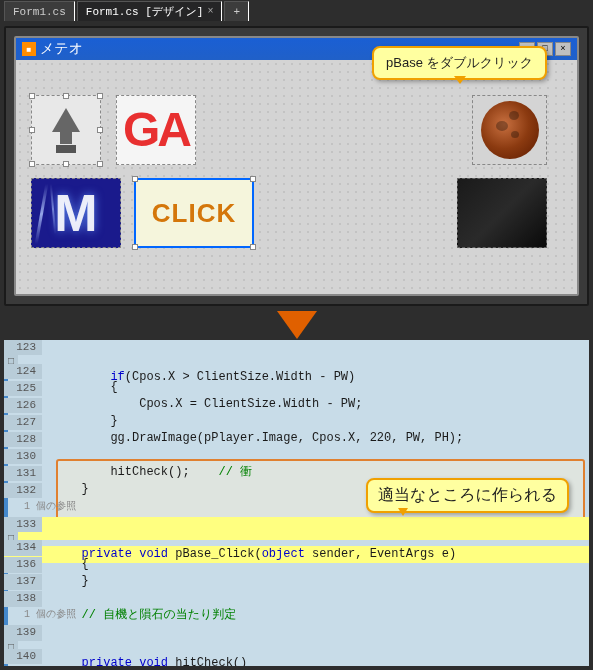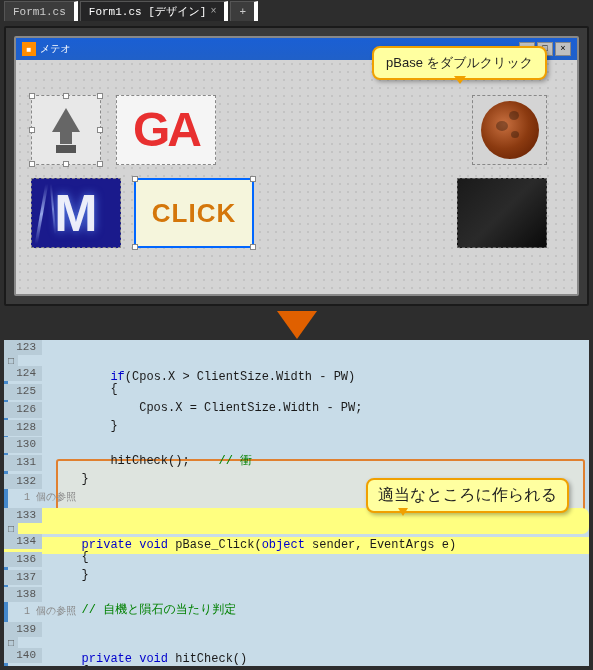--- a/index.html
+++ b/index.html
@@ -32,21 +32,21 @@
     .tab {
       display: flex;
       align-items: center;
       height: 20px;
       padding: 0 8px;
       font-size: 11px;
       color: #ccc;
       background: #3c3c3c;
       border-top: 1px solid #555;
       border-left: 1px solid #555;
-      border-right: 4px solid #ffffff;
+      border-right: 1px solid #ffffff;
       cursor: pointer;
       gap: 4px;
     }
     .tab.active {
       background: #252526;
       color: #fff;
     }
     .tab-close {
       font-size: 10px;
       color: #aaa;
@@ -88,21 +88,21 @@
       width: 14px;
       height: 14px;
       background: #ff8c00;
       display: flex;
       align-items: center;
       justify-content: center;
       font-size: 8px;
       color: white;
     }
     .form-title-text {
-      font-size: 10px;
+      font-size: 14px;
       color: white;
       font-family: 'MS UI Gothic', Arial, sans-serif;
       flex: 1;
     }
     .form-controls {
       display: flex;
       gap: 2px;
     }
     .form-ctrl-btn {
       width: 16px;
@@ -171,21 +171,21 @@
       background: #e8e8e8;
       display: flex;
       align-items: center;
       justify-content: center;
     }
 
     .widget-ga {
       position: absolute;
       top: 35px;
       left: 100px;
-      width: 100px;
+      width: 80px;
       height: 70px;
       border: 1px dashed #888;
       background: #f5f5f5;
       display: flex;
       align-items: center;
       justify-content: center;
     }
     .ga-text {
       font-size: 48px;
       font-weight: bold;
@@ -414,21 +414,20 @@
       left: 0;
       top: 0;
       bottom: 0;
       width: 4px;
       background: #4488cc;
     }
 
     
     .exec-line {
       background: #ffff80 !important;
-      border-radius: 7px;
     }
   </style>
 </head>
 <body>
 
 <div class="outer-container">
 
   <div class="tab-bar">
     <div class="tab">
       <span>Form1.cs</span>
@@ -540,20 +539,25 @@
         <span class="line-expand"></span>
         <span class="line-content">                Cpos.X = ClientSize.Width - PW;</span>
       </div>
 
       <div class="code-line">
         <span class="line-num">126</span>
         <span class="line-expand"></span>
         <span class="line-content">            }</span>
       </div>
 
+      <div class="code-line">
+        <span class="line-num">127</span>
+        <span class="line-expand"></span>
+        <span class="line-content">            gg.DrawImage(pPlayer.Image, Cpos.X, 220, PW, PH);</span>
+      </div>
 
       <div class="code-line">
         <span class="line-num">128</span>
         <span class="line-expand"></span>
         <span class="line-content"></span>
       </div>
 
 
       <div class="code-line">
         <span class="line-num">130</span>

